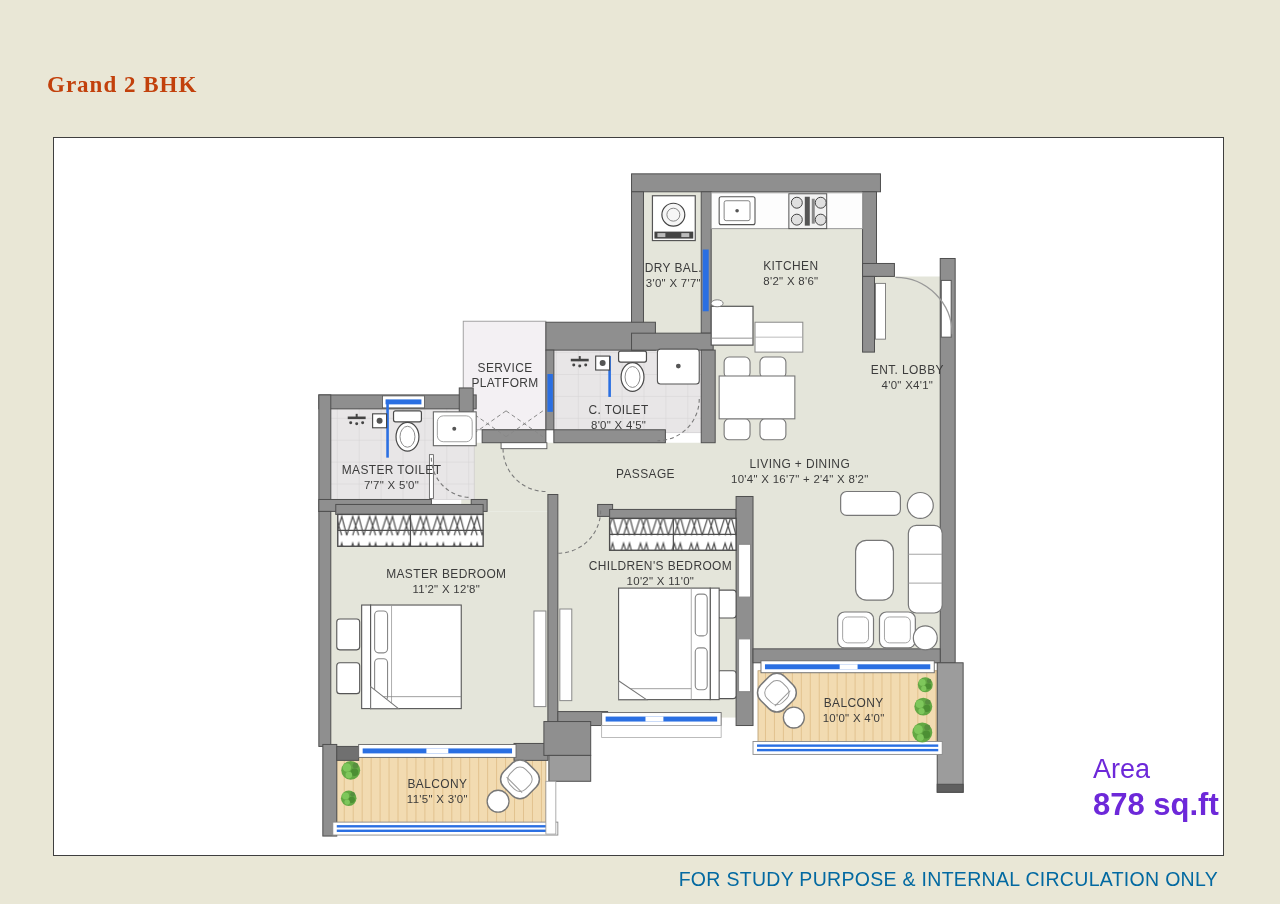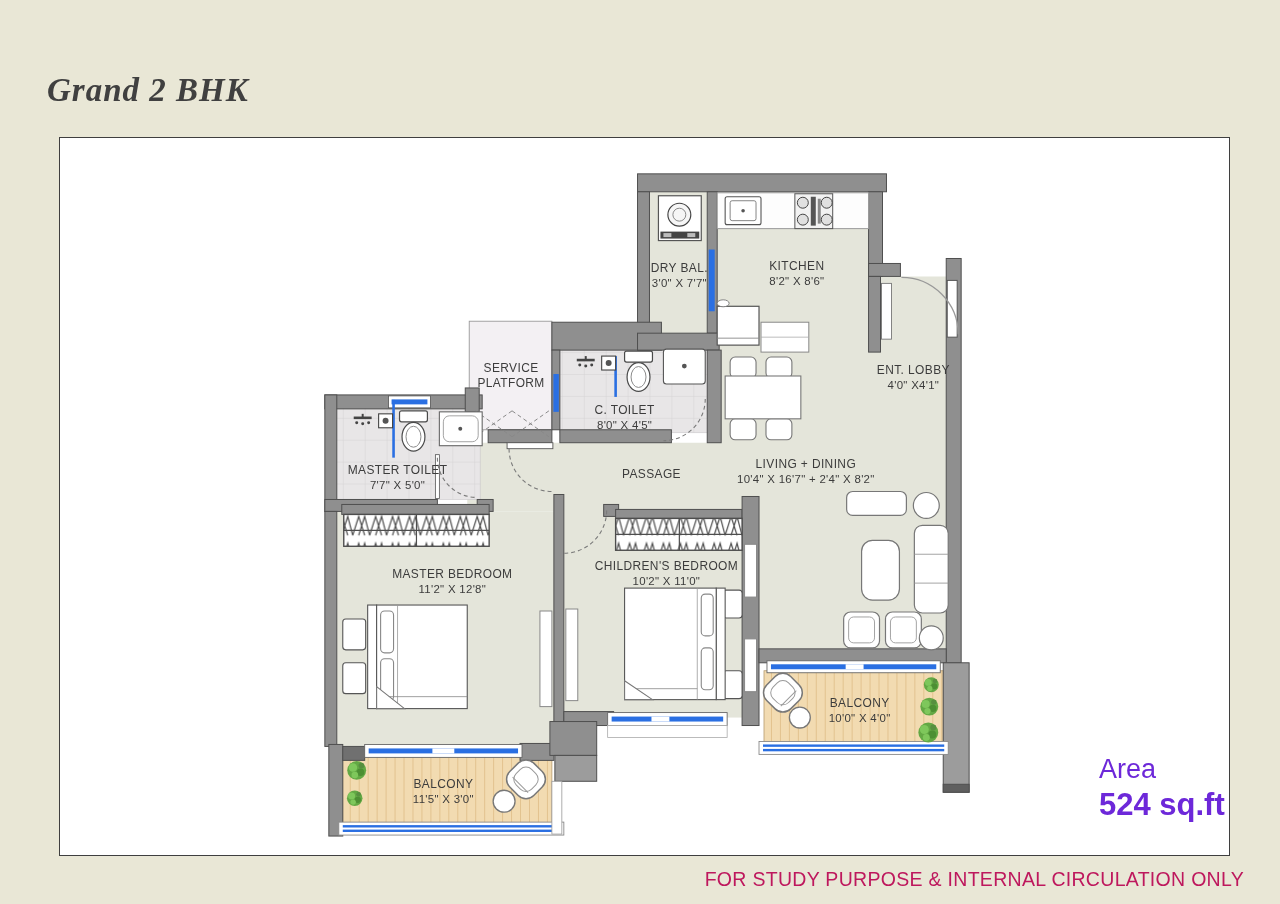--- a/index.html
+++ b/index.html
@@ -5,39 +5,38 @@
   html,body{margin:0;padding:0;}
   body{
     width:1280px;height:904px;position:relative;
     background:#e9e7d6;
     font-family:"Liberation Sans",sans-serif;
     overflow:hidden;
   }
   .title{
     position:absolute;left:47px;top:72px;
     font-family:"Liberation Serif",serif;
-    font-weight:600;font-size:33px;letter-spacing:1px;
-    color:#404040;
-    font-style:italic;
+    font-weight:600;font-size:23px;letter-spacing:1px;
+    color:#c2410c;
   }
   .panel{
-    position:absolute;left:59px;top:137px;width:1171px;height:719px;
+    position:absolute;left:53px;top:137px;width:1171px;height:719px;
     background:#ffffff;border:1.5px solid #3f3f3f;box-sizing:border-box;
   }
   .panel svg{position:absolute;left:0;top:0;}
   .area-block{
     position:absolute;left:1039px;top:615px;line-height:1.22;
     color:#6d28d9;
   }
   .area-block .a1{font-size:27px;font-weight:400;}
   .area-block .a2{font-size:31px;font-weight:700;}
   .footer{
-    position:absolute;right:36px;top:868px;
+    position:absolute;right:62px;top:868px;
     font-size:19.5px;font-weight:500;letter-spacing:0.3px;
-    color:#be185d;
+    color:#0369a1;
   }
   text{font-family:"Liberation Sans",sans-serif;fill:#3c3c3c;}
   .rname{font-size:12px;letter-spacing:0.4px;}
   .rdim{font-size:11.5px;letter-spacing:0.3px;}
 </style>
 </head>
 <body>
 
 <div class="title">Grand 2 BHK</div>
 
@@ -360,17 +359,17 @@
     </g>
     <g>
       <text class="rname" x="431" y="790">BALCONY</text>
       <text class="rdim" x="431" y="805">11'5" X 3'0"</text>
     </g>
   </g>
 </svg>
 
   <div class="area-block">
     <div class="a1">Area</div>
-    <div class="a2">524 sq.ft</div>
+    <div class="a2">878 sq.ft</div>
   </div>
 </div>
 
 <div class="footer">FOR STUDY PURPOSE &amp; INTERNAL CIRCULATION ONLY</div>
 
 </body></html>

